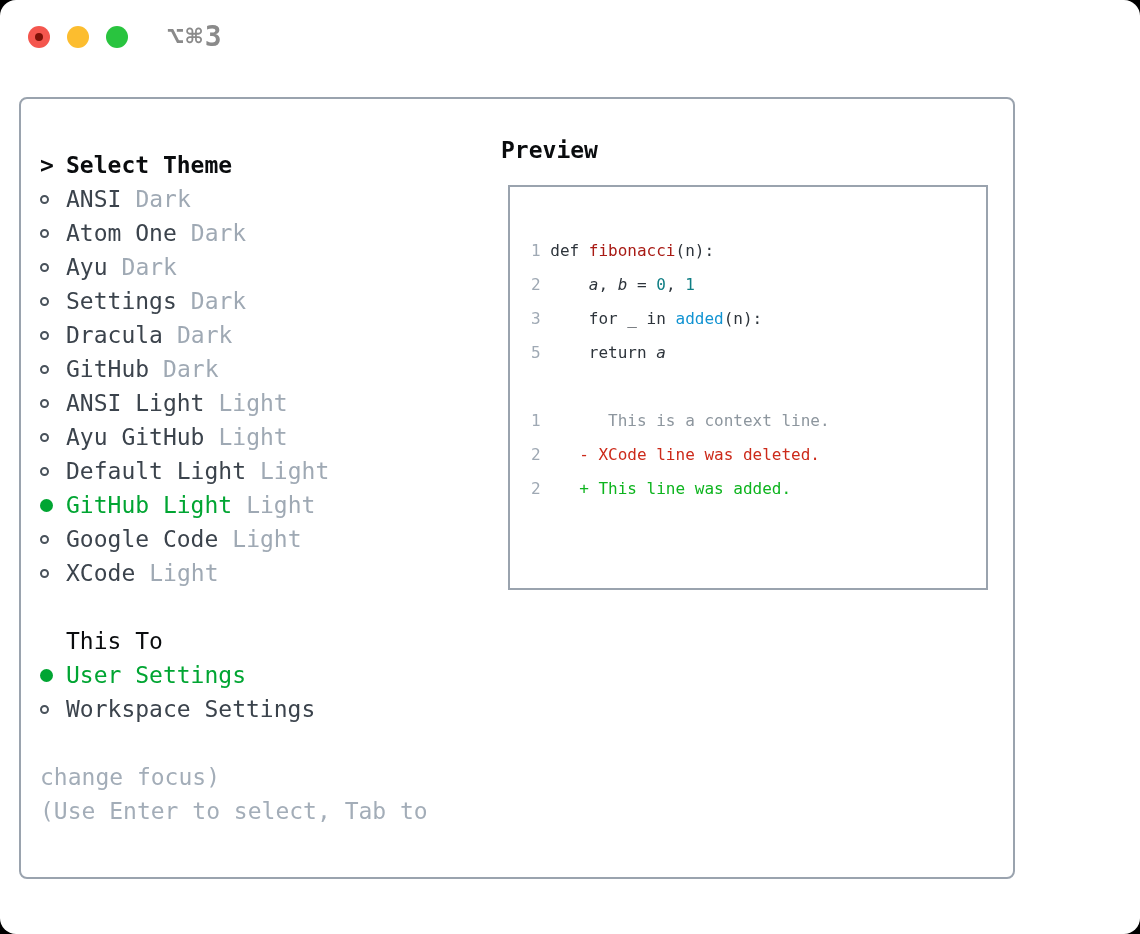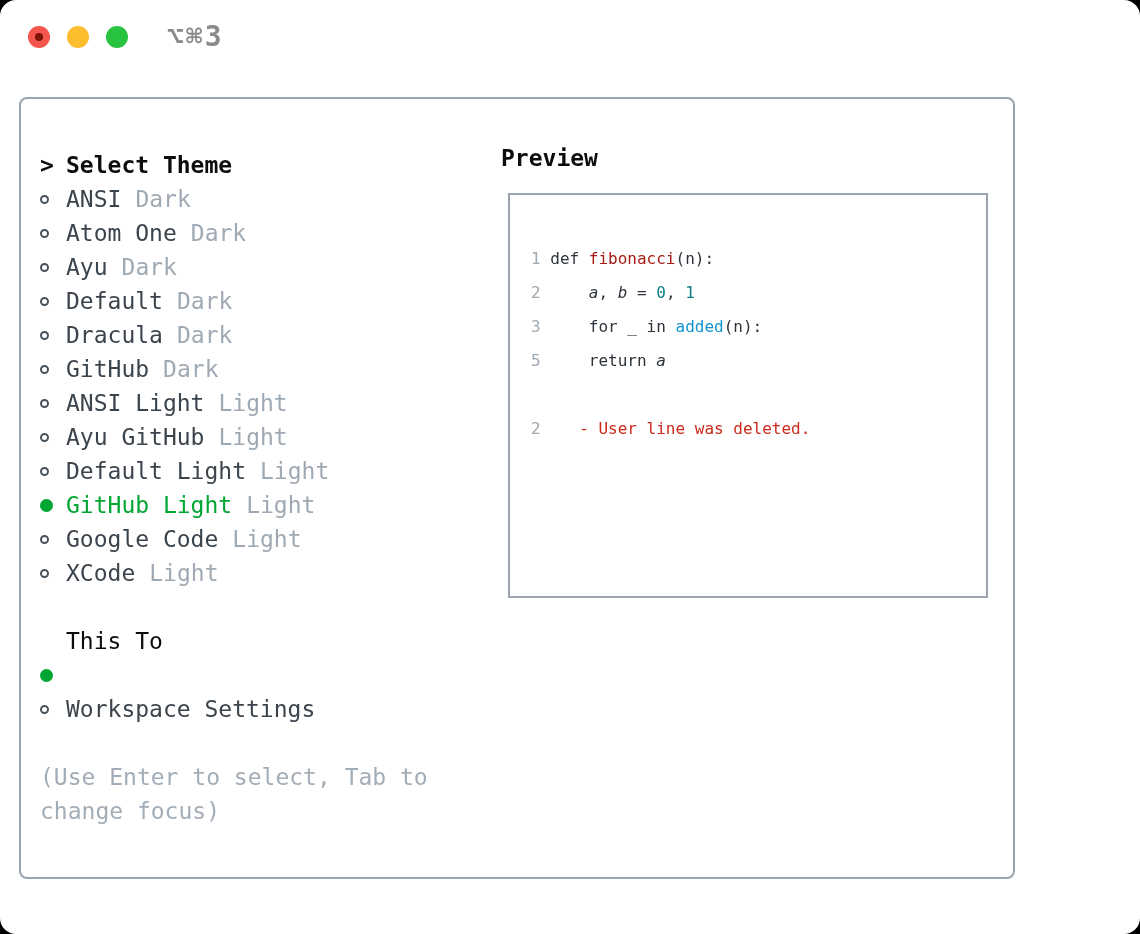--- a/index.html
+++ b/index.html
@@ -34,21 +34,21 @@
   .row{height:34px;display:flex;align-items:center;font-size:23px;color:var(--item-fg);white-space:pre}
   .marker{width:26px;display:flex;align-items:center;flex:none}
   .ring{width:9px;height:9px;border:2px solid #49525b;border-radius:50%}
   .filled{width:13px;height:13px;border-radius:50%;background:var(--green)}
   .prompt,.hdr{font-weight:bold;color:var(--hdr)}
   .tag{color:var(--muted);margin-left:14px}
   .sel{color:var(--green)}
   .help{height:34px;line-height:34px;font-size:23px;color:var(--help);white-space:pre}
 
   
-  .rightcol{position:absolute;left:480px;top:42px}
+  .rightcol{position:absolute;left:480px;top:34px}
   .phdr{height:34px;display:flex;align-items:center;font-size:23px;font-weight:bold;color:var(--hdr)}
   .pbox{margin-top:18px;margin-left:7px;width:480px;height:405px;background:#fff;
         border:2px solid var(--border);padding:47px 0 0 21px;overflow:hidden}
   .pline{height:34px;line-height:34px;font-size:16px;white-space:pre;color:var(--code-fg)}
   .ln{display:inline-block;width:2ch;color:var(--muted)}
   .c-fg{color:var(--code-fg)} .c-red{color:var(--func-red)} .c-teal{color:var(--num-teal)}
   .c-blue{color:var(--blue)} .c-ctx{color:var(--ctx)} .c-del{color:var(--del)} .c-add{color:var(--add)}
   .it{font-style:italic}
 </style>
 </head>
@@ -72,55 +72,57 @@
         <span class="marker">
           <span class="prompt">&gt;</span>
         </span>
         <span class="hdr">Select Theme</span>
       </div>
 
       <div id="theme-rows">
           <div class="row"><span class="marker"><span class="ring"></span></span><span>ANSI</span><span class="tag">Dark</span></div>
           <div class="row"><span class="marker"><span class="ring"></span></span><span>Atom One</span><span class="tag">Dark</span></div>
           <div class="row"><span class="marker"><span class="ring"></span></span><span>Ayu</span><span class="tag">Dark</span></div>
-          <div class="row"><span class="marker"><span class="ring"></span></span><span>Default</span><span class="tag">Dark</span></div>
+          <div class="row"><span class="marker"><span class="ring"></span></span><span>Settings</span><span class="tag">Dark</span></div>
           <div class="row"><span class="marker"><span class="ring"></span></span><span>Dracula</span><span class="tag">Dark</span></div>
           <div class="row"><span class="marker"><span class="ring"></span></span><span>GitHub</span><span class="tag">Dark</span></div>
           <div class="row"><span class="marker"><span class="ring"></span></span><span>ANSI Light</span><span class="tag">Light</span></div>
           <div class="row"><span class="marker"><span class="ring"></span></span><span>Ayu GitHub</span><span class="tag">Light</span></div>
           <div class="row"><span class="marker"><span class="ring"></span></span><span>Default Light</span><span class="tag">Light</span></div>
           <div class="row"><span class="marker"><span class="filled"></span></span><span class="sel">GitHub Light</span><span class="tag">Light</span></div>
           <div class="row"><span class="marker"><span class="ring"></span></span><span>Google Code</span><span class="tag">Light</span></div>
           <div class="row"><span class="marker"><span class="ring"></span></span><span>XCode</span><span class="tag">Light</span></div>
         </div>
 
       <div class="row">&nbsp;</div>
 
       <div class="row">
         <span class="marker"></span>
         <span style="color:var(--hdr)">This To</span>
       </div>
 
       <div id="apply-rows">
-          <div class="row"><span class="marker"><span class="filled"></span></span></div>
+          <div class="row"><span class="marker"><span class="filled"></span></span><span class="sel">User Settings</span></div>
           <div class="row"><span class="marker"><span class="ring"></span></span><span>Workspace Settings</span></div>
         </div>
 
       <div class="row">&nbsp;</div>
 
+      <div class="help">change focus)</div>
       <div class="help">(Use Enter to select, Tab to</div>
-      <div class="help">change focus)</div>
     </div>
 
     <div class="rightcol">
       <div class="phdr">Preview</div>
       <div class="pbox" id="preview-lines">
           <div class="pline"><span class="ln">1</span><span class="c-fg">def </span><span class="c-red">fibonacci</span><span class="c-fg">(n):</span></div>
           <div class="pline"><span class="ln">2</span><span class="c-fg">    </span><span class="c-fg it">a</span><span class="c-fg">, </span><span class="c-fg it">b</span><span class="c-fg"> = </span><span class="c-teal">0</span><span class="c-fg">, </span><span class="c-teal">1</span></div>
           <div class="pline"><span class="ln">3</span><span class="c-fg">    for _ in </span><span class="c-blue">added</span><span class="c-fg">(n):</span></div>
           <div class="pline"><span class="ln">5</span><span class="c-fg">    return </span><span class="c-fg it">a</span></div>
           <div class="pline">&nbsp;</div>
-          <div class="pline"><span class="ln">2</span><span class="c-del">   - User line was deleted.</span></div>
+          <div class="pline"><span class="ln">1</span><span class="c-ctx">      This is a context line.</span></div>
+          <div class="pline"><span class="ln">2</span><span class="c-del">   - XCode line was deleted.</span></div>
+          <div class="pline"><span class="ln">2</span><span class="c-add">   + This line was added.</span></div>
         </div>
     </div>
 
   </div>
 </div>
 
 </body></html>

